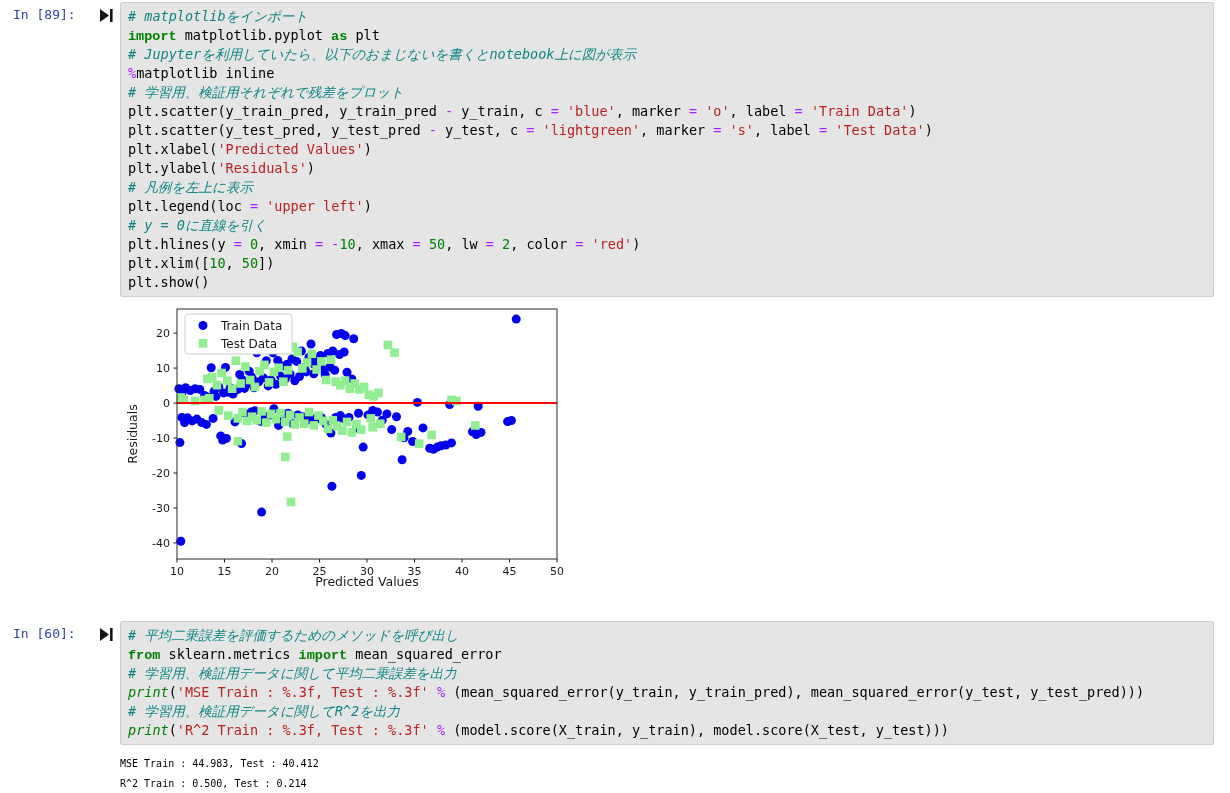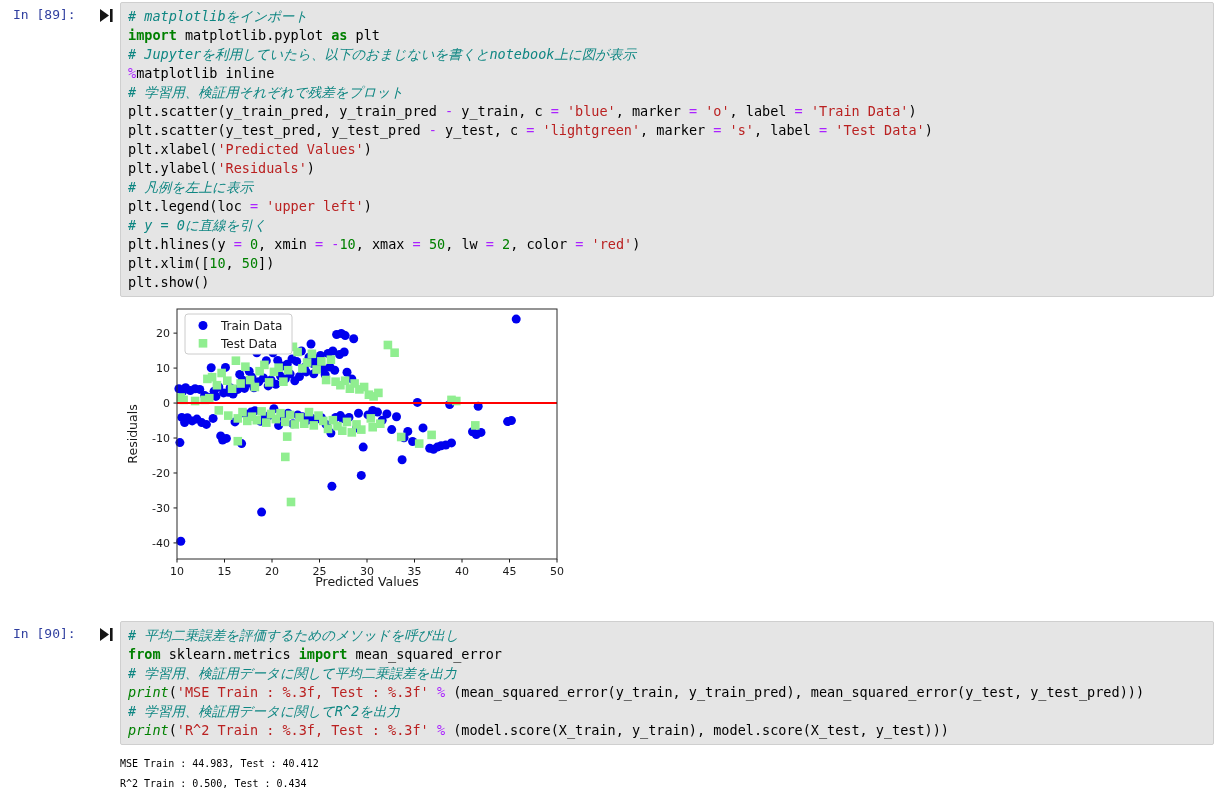--- a/index.html
+++ b/index.html
@@ -9,21 +9,21 @@
   .notebook { width:1230px; padding:2px 16px 0 0; }
   .cell-row { display:flex; align-items:flex-start; }
   .prompt-col { width:120px; flex:none; position:relative; padding-top:5px; }
   .prompt-text { color:#303F9F; font-size:13px; padding-left:13px; white-space:pre; }
   .collapse-icon { position:absolute; right:7px; top:7px; width:13px; height:13px; }
   .input-area { flex:1; background:#e5e5e5; border:1px solid #cfcfcf; border-radius:2px;
                 padding:4px 7px; font-size:13.5px; line-height:19px; white-space:pre;
                 overflow:hidden; color:#000; }
   .code-line { height:19px; }
   .tk-c { color:#0e8682; font-style:italic; }
-  .tk-k { color:#008000; font-weight:bold; }
+  .tk-k { color:#008000; font-weight:bold;font-family:Liberation Mono, monospace; }
   .tk-b { color:#008000;font-style:italic; }
   .tk-s { color:#BA2121; }
   .tk-n { color:#008000; }
   .tk-o { color:#AA22FF; }
   .tk-m { color:#AA22FF; }
   .output-row { margin-left:120px; }
   .plot-output { margin:5px 0 16px 2px; }
   .text-output { margin-top:9px; font-size:10px; line-height:19.5px; color:#000; white-space:pre; }
   .cell2 { margin-top:17px; }
   svg text { font-family:"DejaVu Sans","Liberation Sans",sans-serif; }
@@ -320,26 +320,26 @@
             <text x="99" y="45.5" font-size="12" fill="#1a1a1a">Test Data</text>
           </g>
           <text x="245" y="284" text-anchor="middle" font-size="12.5" fill="#1A1A1A">Predicted Values</text>
           <text transform="translate(15,132) rotate(-90)" text-anchor="middle" font-size="12.5" fill="#1A1A1A">Residuals</text>
         </svg>
     </div>
   </div>
 
   <div class="cell-row cell2">
     <div class="prompt-col">
-      <div class="prompt-text">In [90]:</div>
+      <div class="prompt-text">In [60]:</div>
       <svg class="collapse-icon" viewBox="0 0 13 13">
         <polygon points="0,0 9,6.5 0,13" fill="#151515"></polygon>
         <rect x="10" y="0" width="2.6" height="13" fill="#151515"></rect>
       </svg>
     </div>
     <div class="input-area" id="code-1"><div class="code-line"><span class="tk-c"># 平均二乗誤差を評価するためのメソッドを呼び出し</span></div><div class="code-line"><span class="tk-k">from</span><span class="tk-p"> sklearn.metrics </span><span class="tk-k">import</span><span class="tk-p"> mean_squared_error</span></div><div class="code-line"><span class="tk-c"># 学習用、検証用データに関して平均二乗誤差を出力</span></div><div class="code-line"><span class="tk-b">print</span><span class="tk-p">(</span><span class="tk-s">'MSE Train : %.3f, Test : %.3f'</span><span class="tk-p"> </span><span class="tk-o">%</span><span class="tk-p"> (mean_squared_error(y_train, y_train_pred), mean_squared_error(y_test, y_test_pred)))</span></div><div class="code-line"><span class="tk-c"># 学習用、検証用データに関してR^2を出力</span></div><div class="code-line"><span class="tk-b">print</span><span class="tk-p">(</span><span class="tk-s">'R^2 Train : %.3f, Test : %.3f'</span><span class="tk-p"> </span><span class="tk-o">%</span><span class="tk-p"> (model.score(X_train, y_train), model.score(X_test, y_test)))</span></div></div>
   </div>
 
   <div class="output-row">
-    <div class="text-output" id="text-out"><div>MSE Train : 44.983, Test : 40.412</div><div>R^2 Train : 0.500, Test : 0.434</div></div>
+    <div class="text-output" id="text-out"><div>MSE Train : 44.983, Test : 40.412</div><div>R^2 Train : 0.500, Test : 0.214</div></div>
   </div>
 
 </div>
 
 </body></html>

